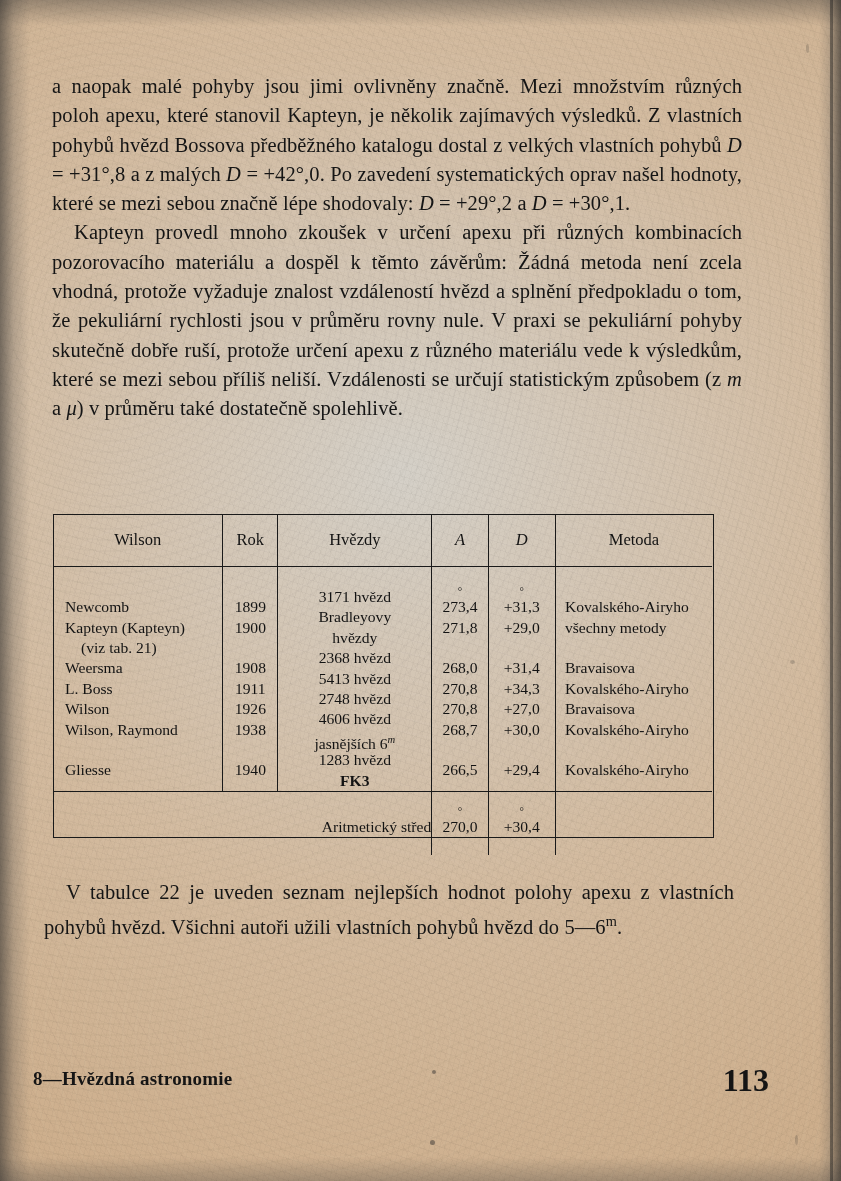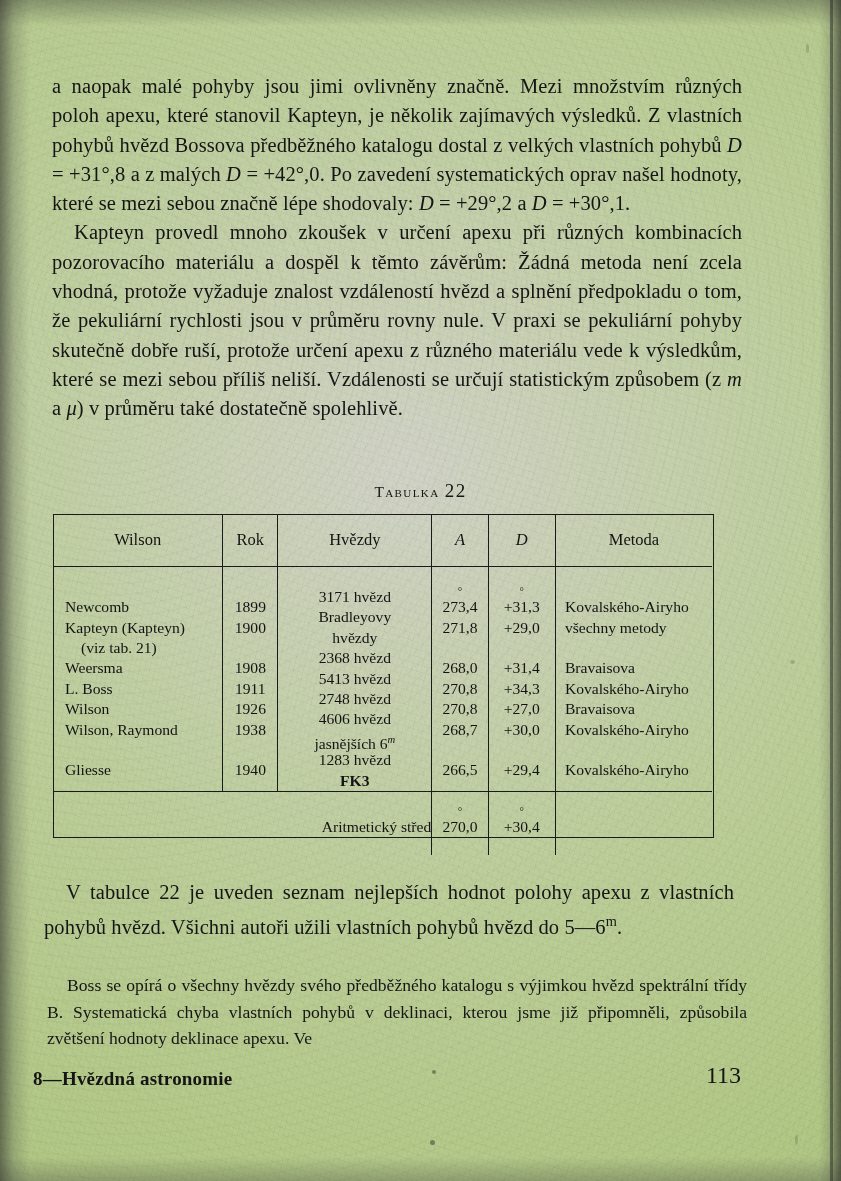--- a/index.html
+++ b/index.html
@@ -5,21 +5,21 @@
   html, body {
     margin: 0;
     padding: 0;
     background: #6e6e6e;
   }
   .page {
     position: relative;
     width: 841px;
     height: 1181px;
     overflow: hidden;
-    background: #bef264;
+    background: #fdba74;
     font-family: "Liberation Serif", "DejaVu Serif", serif;
     color: #151515;
   }
   
   .paper-base {
     position: absolute; inset: 0;
     background:
       radial-gradient(ellipse 120% 80% at 48% 40%, rgba(210,209,204,0.95) 0%, rgba(188,187,182,0.65) 45%, rgba(166,165,160,0.55) 80%, rgba(150,149,145,0.6) 100%);
   }
   .grain {
@@ -176,24 +176,24 @@
   .footer-left {
     position: absolute;
     left: 33px;
     top: 1068px;
     font-size: 19px;
     font-weight: bold;
     letter-spacing: .2px;
   }
   .footer-page {
     position: absolute;
-    right: 100px;
+    right: 72px;
     top: 1062px;
-    font-size: 24px;
-    font-weight: normal;
+    font-size: 32px;
+    font-weight: bold;
   }
   .sup { font-size: .68em; vertical-align: super; font-style: italic; }
   .supn { font-size: .7em; vertical-align: super; font-style: normal; }
 </style>
 </head>
 <body>
 
 <div class="page">
   <div class="paper-base"></div>
   <div class="grain"></div>
@@ -208,24 +208,20 @@
   <div class="speck" style="left:430px;top:1140px;width:5px;height:5px;"></div>
   <div class="speck" style="left:806px;top:44px;width:3px;height:9px;opacity:.4"></div>
   <div class="speck" style="left:795px;top:1135px;width:3px;height:10px;opacity:.4"></div>
   <div class="speck" style="left:790px;top:660px;width:5px;height:4px;opacity:.45"></div>
 
   <div class="content">
     <p class="body">a naopak malé pohyby jsou jimi ovlivněny značně. Mezi množstvím různých poloh apexu, které stanovil Kapteyn, je několik zajímavých výsledků. Z vlastních pohybů hvězd Bossova předběžného katalogu dostal z velkých vlastních pohybů <span class="math">D</span> <span class="mathup">= +31°,8</span> a z malých <span class="math">D</span> <span class="mathup">= +42°,0.</span> Po zavedení systematických oprav našel hodnoty, které se mezi sebou značně lépe shodovaly: <span class="math">D</span> <span class="mathup">= +29°,2</span> a <span class="math">D</span> <span class="mathup">= +30°,1.</span></p>
     <p class="body indent">Kapteyn provedl mnoho zkoušek v určení apexu při různých kombinacích pozorovacího materiálu a dospěl k těmto závěrům: Žádná metoda není zcela vhodná, protože vyžaduje znalost vzdáleností hvězd a splnění předpokladu o tom, že pekuliární rychlosti jsou v průměru rovny nule. V praxi se pekuliární pohyby skutečně dobře ruší, protože určení apexu z různého materiálu vede k výsledkům, které se mezi sebou příliš neliší. Vzdálenosti se určují statistickým způsobem (z <span class="math">m</span> a <span class="math">μ</span>) v průměru také dostatečně spolehlivě.</p>
   </div>
 
-  <div class="tab-caption">
-    <span>Tabulka</span>
-    <span class="big">22</span>
-  </div>
 
   <table class="t22">
     <tbody>
         <tr class="hdr">
       <td class="c-autor" style="text-align:center;padding-left:0">Wilson</td>
       <td class="c-rok">Rok</td>
       <td class="c-hvezdy">Hvězdy</td>
       <td class="c-a ital">A</td>
       <td class="c-d ital">D</td>
       <td class="c-metoda last" style="text-align:center;padding-left:0">Metoda</td>
@@ -369,19 +365,16 @@
     </tr>
   </tbody>
     </table>
 
   <div class="tbl-frame"></div>
 
   <div class="lower">
     <p class="body indent">V tabulce 22 je uveden seznam nejlepších hodnot polohy apexu z vlastních pohybů hvězd. Všichni autoři užili vlastních pohybů hvězd do 5—6<span class="supn">m</span>.</p>
   </div>
 
-  <div class="smallpara">
-    <p class="first" style="margin:0">Boss se opírá o všechny hvězdy svého předběžného katalogu s výjimkou hvězd spektrální třídy B. Systematická chyba vlastních pohybů v deklinaci, kterou jsme již připomněli, způsobila zvětšení hodnoty deklinace apexu. Ve</p>
-  </div>
 
   <div class="footer-left">8—Hvězdná astronomie</div>
   <div class="footer-page">113</div>
 </div>
 
 </body></html>

